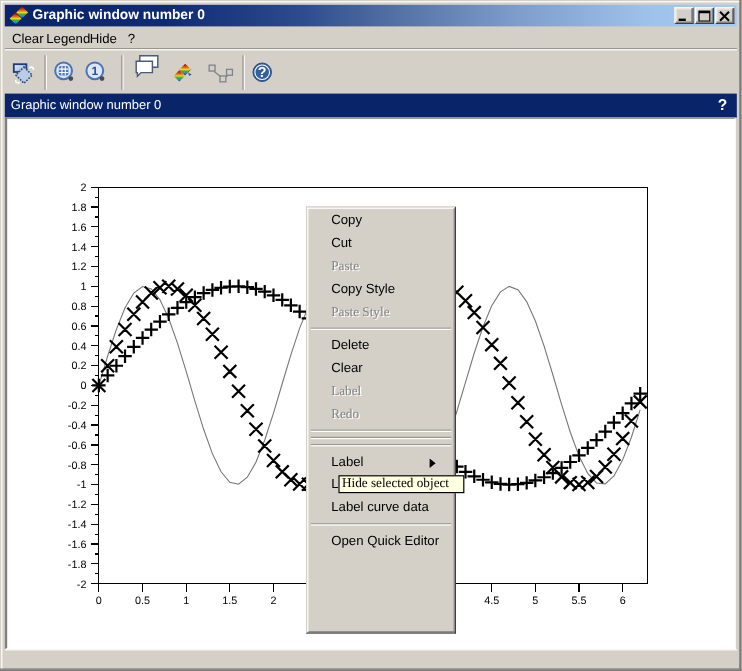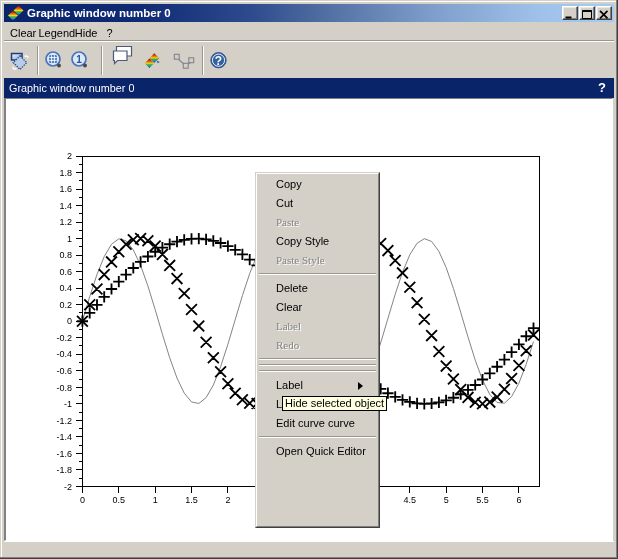--- a/index.html
+++ b/index.html
@@ -34,21 +34,21 @@
  border:1px solid;border-color:#D4D0C8 #404040 #404040 #D4D0C8;}
 #cmenu .inner{position:absolute;left:0;top:0;right:0;bottom:0;
  border:1px solid;border-color:#fff #808080 #808080 #fff;padding-top:1px;}
 .mi{height:19px;line-height:19px;padding-left:19px;font-size:11px;color:#000;white-space:nowrap;position:relative;}
 .mi.dis{color:#848484;text-shadow:1px 1px 0 #fff;font-family:Liberation Serif, serif;}
 .mi.sel{background:#0A246A;color:#fff;}
 .msep{height:0;margin:3px 2px 4px 2px;border-top:1px solid #9a968e;border-bottom:1px solid #fff;}
 .arr{position:absolute;right:15px;top:5.5px;width:0;height:0;border-left:5px solid #000;border-top:4px solid transparent;border-bottom:4px solid transparent;}
 
 #tip{left:282px;top:396px;width:101px;height:13px;background:#FFFFE1;border:1px solid #000;
- font-size:11px;line-height:13px;padding-left:2px;white-space:nowrap;}
+ font-size:11px;line-height:13px;padding-left:2px;white-space:nowrap;font-family:Liberation Serif, serif;}
 </style></head>
 <body>
 <div id="frame" class="abs"></div>
 <div id="frame2" class="abs"></div>
 <div id="frhl" class="abs"></div>
 <div id="title" class="abs">
   <svg width="16" height="16" style="position:absolute;left:4px;top:1px">
       <defs>
 <linearGradient id="rb" x1="0" y1="0" x2="0" y2="1">
 <stop offset="0.05" stop-color="#b80000"></stop>
@@ -251,18 +251,18 @@
   <div class="msep"></div>
   <div class="mi">Delete</div>
   <div class="mi">Clear</div>
   <div class="mi dis">Label</div>
   <div class="mi dis">Redo</div>
   <div class="msep"></div>
   <div class="msep"></div>
   <div class="msep"></div>
   <div class="mi">Label<span class="arr"></span></div>
   <div class="mi">Legend<span class="arr"></span></div>
-  <div class="mi">Edit curve curve</div>
+  <div class="mi">Label curve data</div>
   <div class="msep"></div>
   <div class="mi">Open Quick Editor</div>
 </div>
   </div>
 <div id="tip" class="abs">Hide selected object</div>
 
 </body></html>

